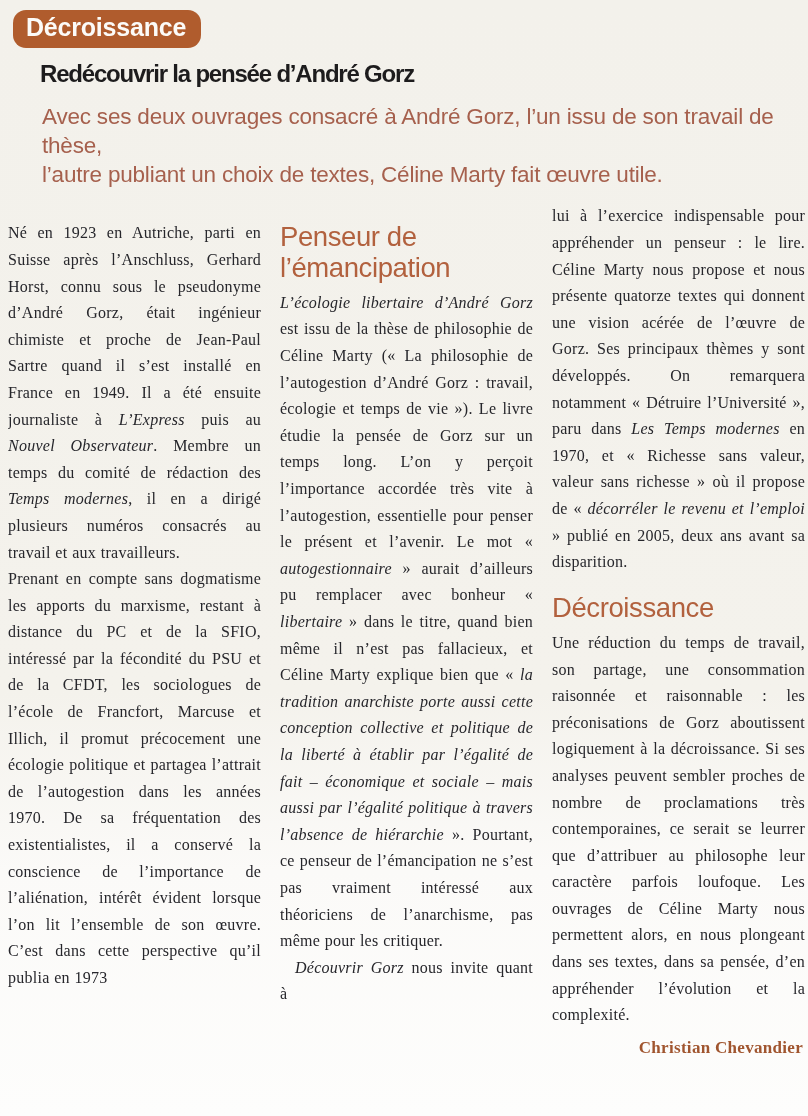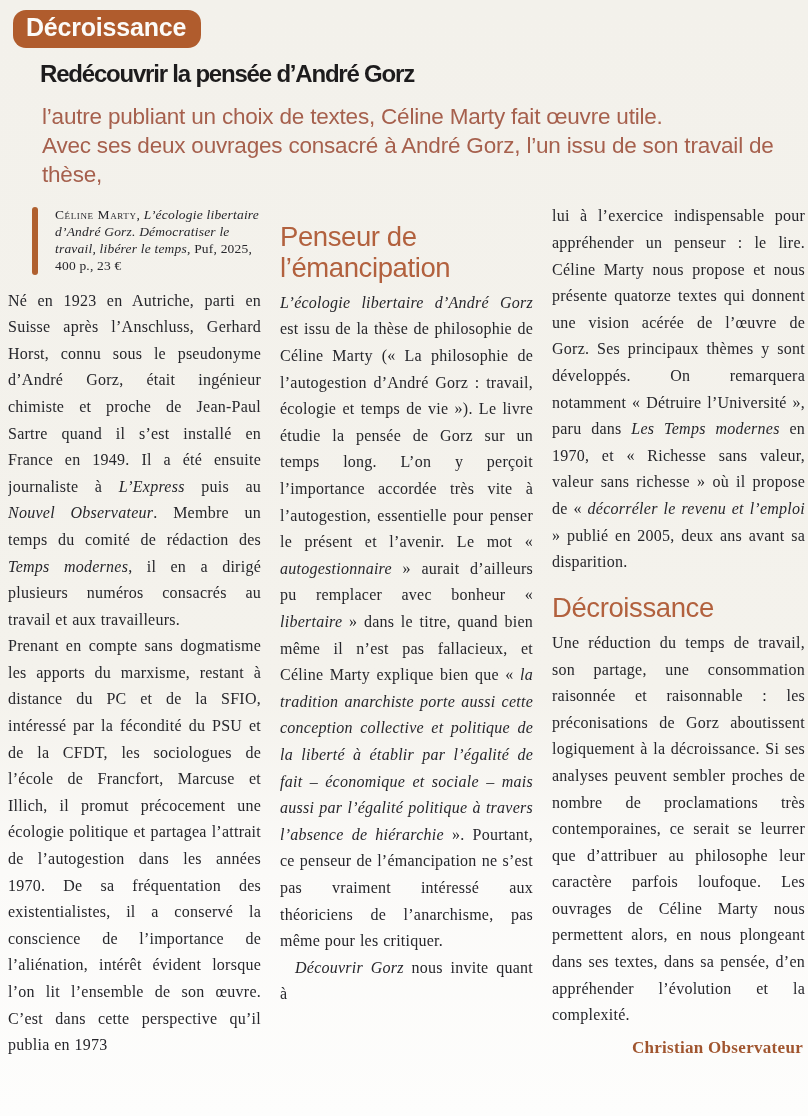--- a/index.html
+++ b/index.html
@@ -104,44 +104,43 @@
 </head>
 <body>
 
 <div class="page">
 
   <div class="badge">Décroissance</div>
 
   <h1 class="title">Redécouvrir la pensée d’André Gorz</h1>
 
   <div class="subtitle">
+    <div>Avec ses deux ouvrages consacré à André Gorz, l’un issu de son travail de thèse,</div>
     <div>l’autre publiant un choix de textes, Céline Marty fait œuvre utile.</div>
-    <div>Avec ses deux ouvrages consacré à André Gorz, l’un issu de son travail de thèse,</div>
   </div>
 
   <div class="columns">
 
     <div class="col">
       <div class="refs">
         <div class="ref">
           <div class="ref-bar"></div>
-          <div class="ref-text"><span class="sc">Céline Marty</span><span>, </span><i>L’écologie libertaire d’André Gorz. Démocratiser le travail, libérer le temps</i><span>, Puf, 2025, 400 p., 23 €</span></div>
         </div>
       </div>
       <p><span>Né en 1923 en Autriche, parti en Suisse après l’Anschluss, Gerhard Horst, connu sous le pseudonyme d’André Gorz, était ingénieur chimiste et proche de Jean-Paul Sartre quand il s’est installé en France en 1949. Il a été ensuite journaliste à </span><i>L’Express</i><span> puis au </span><i>Nouvel Observateur</i><span>. Membre un temps du comité de rédaction des </span><i>Temps modernes</i><span>, il en a dirigé plusieurs numéros consacrés au travail et aux travailleurs.</span></p>
       <p><span>Prenant en compte sans dogmatisme les apports du marxisme, restant à distance du PC et de la SFIO, intéressé par la fécondité du PSU et de la CFDT, les sociologues de l’école de Francfort, Marcuse et Illich, il promut précocement une écologie politique et partagea l’attrait de l’autogestion dans les années 1970. De sa fréquentation des existentialistes, il a conservé la conscience de l’importance de l’aliénation, intérêt évident lorsque l’on lit l’ensemble de son œuvre. C’est dans cette perspective qu’il publia en 1973 </span></p>
     </div>
 
     <div class="col">
       <h2 class="sec-heading first">Penseur de l’émancipation</h2>
       <p><i>L’écologie libertaire d’André Gorz</i><span> est issu de la thèse de philosophie de Céline Marty (« La philosophie de l’autogestion d’André Gorz : travail, écologie et temps de vie »). Le livre étudie la pensée de Gorz sur un temps long. L’on y perçoit l’importance accordée très vite à l’autogestion, essentielle pour penser le présent et l’avenir. Le mot « </span><i>autogestionnaire</i><span> » aurait d’ailleurs pu remplacer avec bonheur « </span><i>libertaire</i><span> » dans le titre, quand bien même il n’est pas fallacieux, et Céline Marty explique bien que « </span><i>la tradition anarchiste porte aussi cette conception collective et politique de la liberté à établir par l’égalité de fait – économique et sociale – mais aussi par l’égalité politique à travers l’absence de hiérarchie</i><span> ». Pourtant, ce penseur de l’émancipation ne s’est pas vraiment intéressé aux théoriciens de l’anarchisme, pas même pour les critiquer.</span></p>
       <p class="para-indent"><i>Découvrir Gorz</i><span> nous invite quant à</span></p>
     </div>
 
     <div class="col">
       <p><span>lui à l’exercice indispensable pour appréhender un penseur : le lire. Céline Marty nous propose et nous présente quatorze textes qui donnent une vision acérée de l’œuvre de Gorz. Ses principaux thèmes y sont développés. On remarquera notamment « Détruire l’Université », paru dans </span><i>Les Temps modernes</i><span> en 1970, et « Richesse sans valeur, valeur sans richesse » où il propose de « </span><i>décorréler le revenu et l’emploi</i><span> » publié en 2005, deux ans avant sa disparition.</span></p>
       <h2 class="sec-heading">Décroissance</h2>
       <p><span>Une réduction du temps de travail, son partage, une consommation raisonnée et raisonnable : les préconisations de Gorz aboutissent logiquement à la décroissance. Si ses analyses peuvent sembler proches de nombre de proclamations très contemporaines, ce serait se leurrer que d’attribuer au philosophe leur caractère parfois loufoque. Les ouvrages de Céline Marty nous permettent alors, en nous plongeant dans ses textes, dans sa pensée, d’en appréhender l’évolution et la complexité.</span></p>
-      <div class="author">Christian Observateur</div>
+      <div class="author">Christian Chevandier</div>
     </div>
 
   </div>
 </div>
 
 </body></html>

